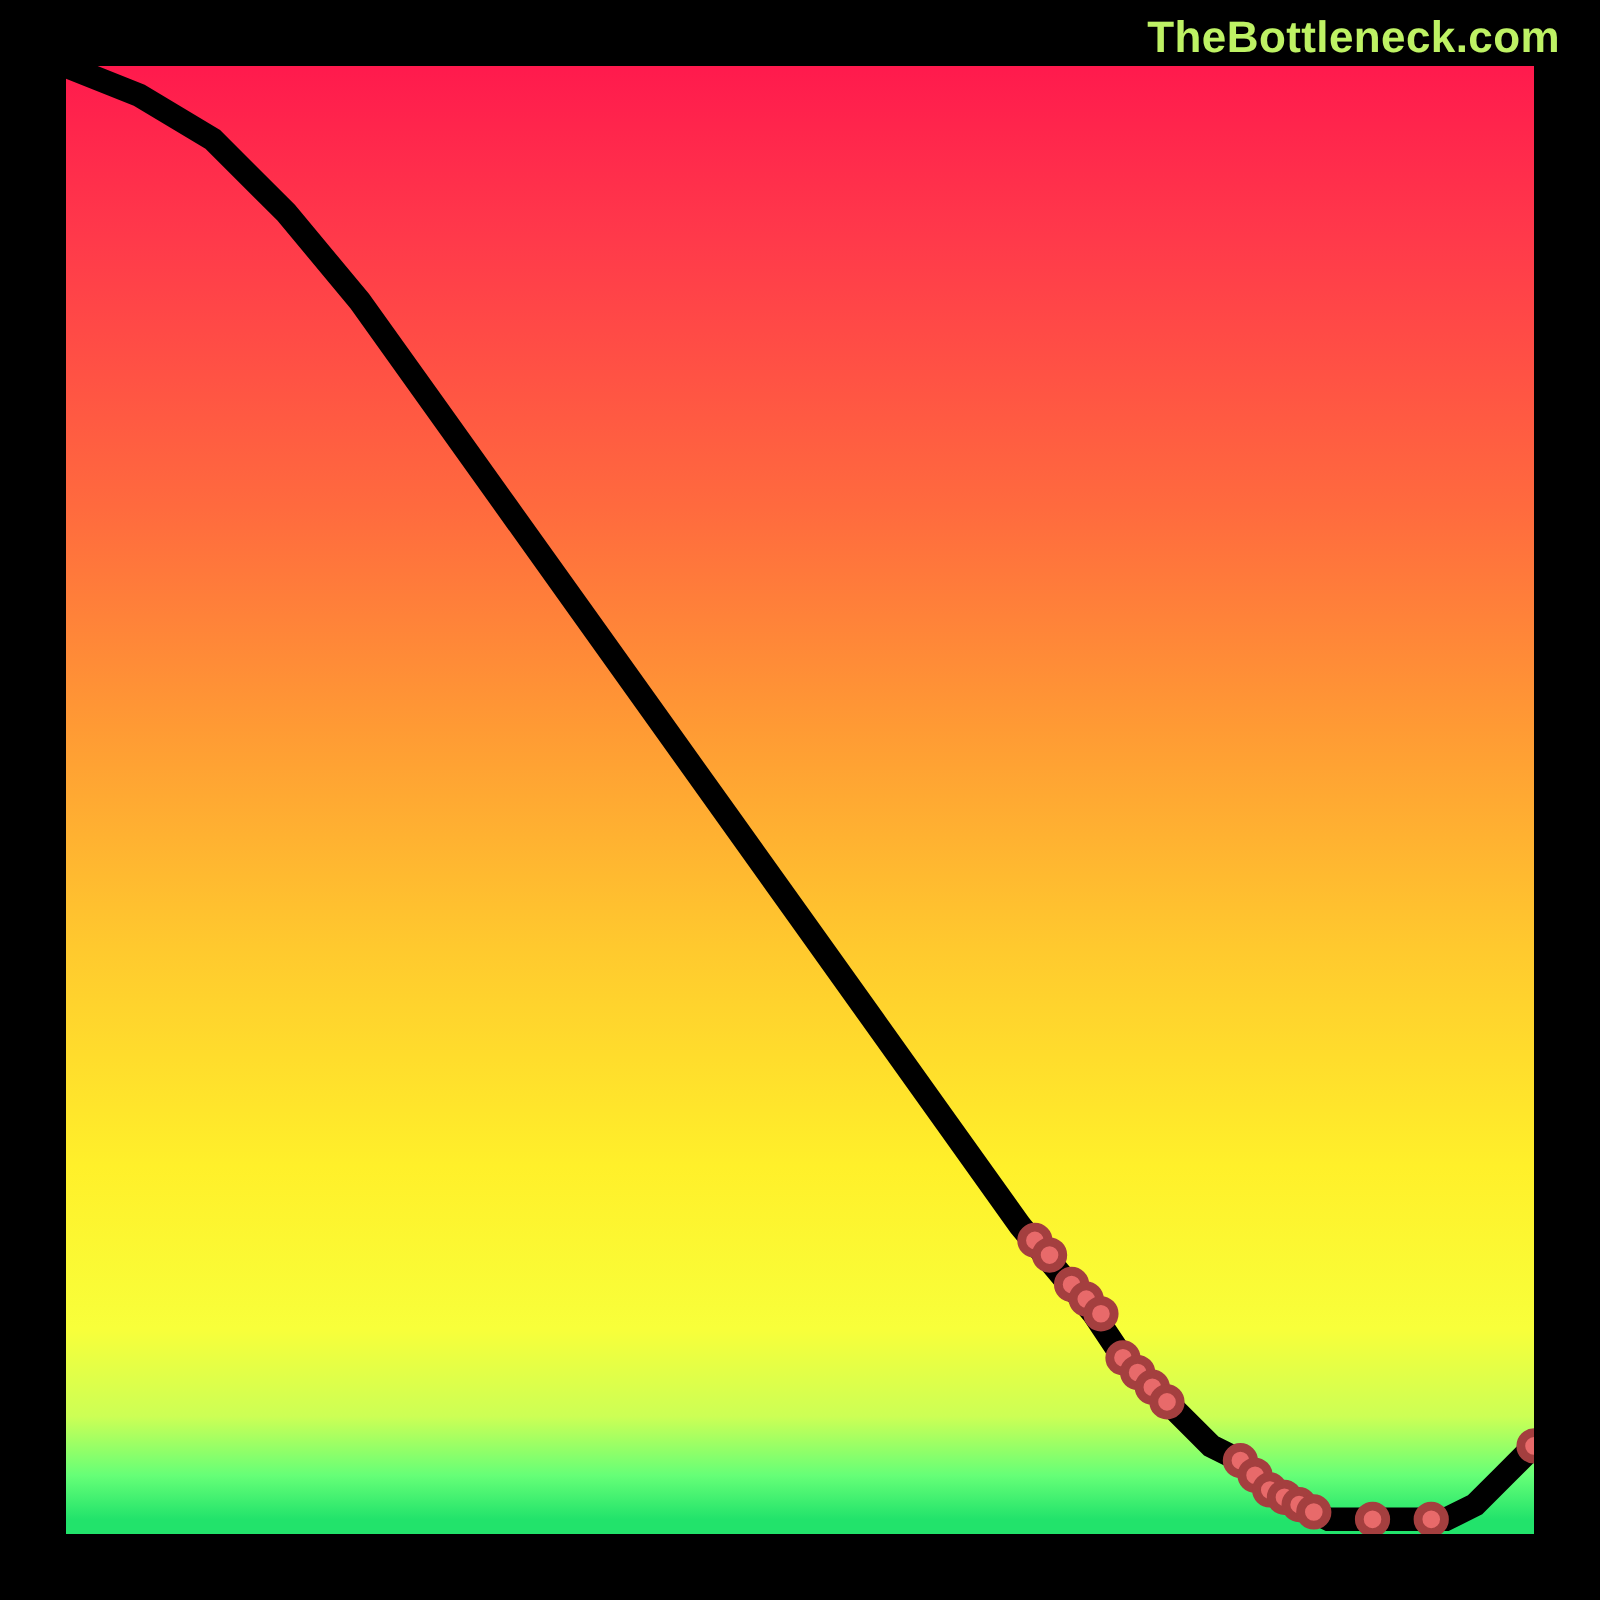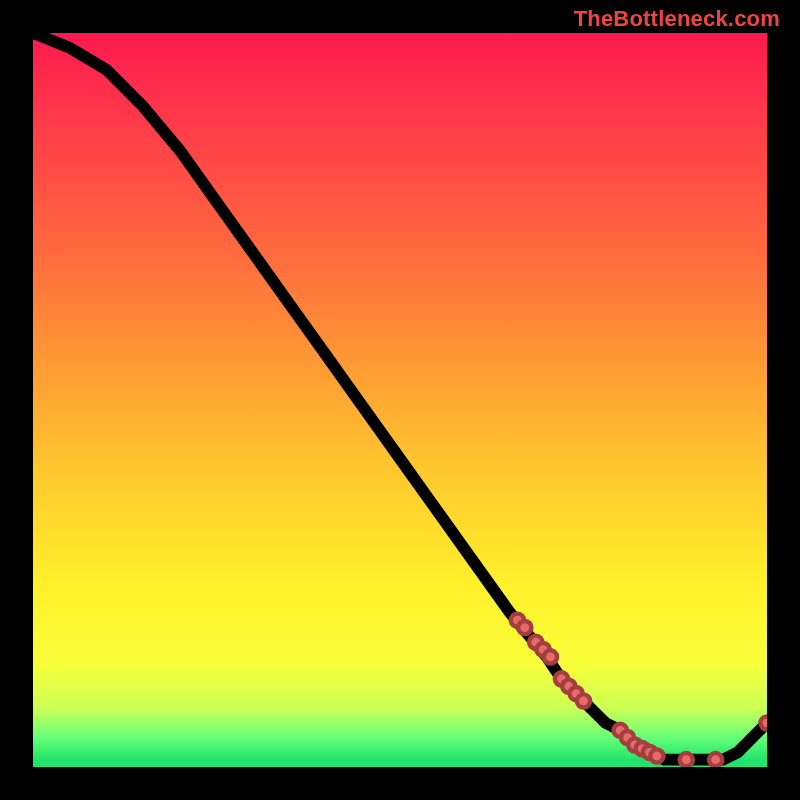--- a/index.html
+++ b/index.html
@@ -10,21 +10,21 @@
     height: 800px;
     background: #000;
   }
   .watermark {
     position: absolute;
     top: 6px;
     right: 20px;
     font-family: Arial, Helvetica, sans-serif;
     font-size: 22px;
     font-weight: 600;
-    color: #ef4444;
+    color: #bef264;
     letter-spacing: 0.2px;
     z-index: 20;
     pointer-events: none;
   }
   .plot {
     position: absolute;
     left: 33px;
     top: 33px;
     width: 734px;
     height: 734px;

